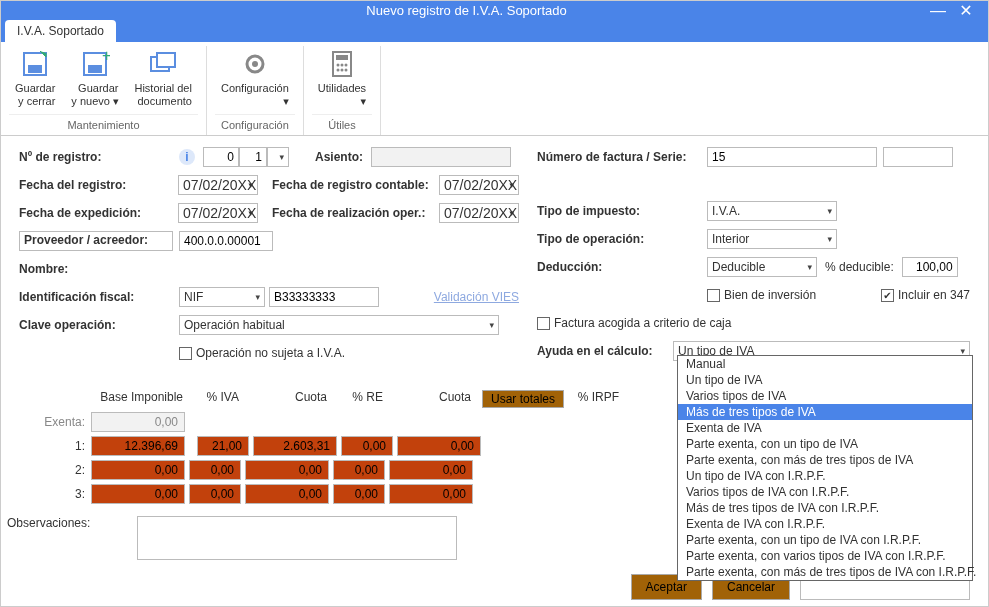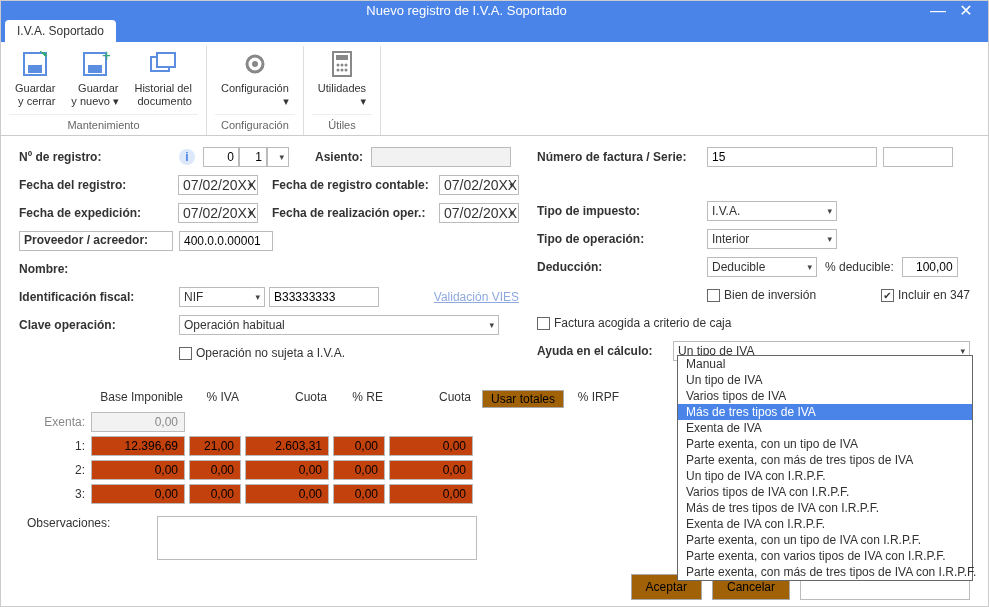--- a/index.html
+++ b/index.html
@@ -31,21 +31,21 @@
 .checkbox { display:flex; align-items:center; gap:4px;}
 .checkbox .box{ width:13px; height:13px; border:1px solid #666; display:inline-flex; align-items:center; justify-content:center; font-size:10px;}
 .linklabel { color:#8ea9e0; cursor:pointer; text-decoration:underline; }
 .grid { margin:10px 18px 6px; }
 .gcell { border:1px solid #bbb; height:20px; background:#c2410c; font-size:12px; padding:1px 6px; text-align:right;}
 .gcell.disabled { background:#f2f2f2; color:#888;}
 .btn { border:1px solid #aaa; background:#a16207; padding:2px 14px; font-size:12px; cursor:pointer;}
 .totals { display:flex; flex-direction:column; gap:4px; align-items:flex-end;}
 .totals .trow{ display:flex; align-items:center;}
 .totals .tlabel{ width:120px; text-align:right; padding-right:6px; background:#eee; border:1px solid #ccc; border-right:none; height:20px; line-height:18px; font-size:12px;}
-.obsrow { display:flex; margin:6px 26px; align-items:flex-start;}
+.obsrow { display:flex; margin:6px 6px; align-items:flex-start;}
 .obsrow textarea { border:1px solid #bbb; flex-basis:320px; height:44px; resize:none; font-family:inherit; font-size:12px;}
 .footer { display:flex; gap:10px; justify-content:flex-end; padding:8px 18px 12px;}
 .dropdown-open { position:absolute; background:#fff; border:1px solid #666; z-index:100; font-size:12px;}
 .dropdown-open .opt{ padding:1px 8px; white-space:nowrap;}
 .dropdown-open .opt.hl{ background:#4a84e8; color:#fff;}
 </style>
 </head>
 <body>
 <div class="window">
   <div class="titlebar">
@@ -260,21 +260,21 @@
           <div style="width:72px;text-align:right;padding-right:6px;color:#888">Exenta:</div>
           <input class="gcell disabled" style="width: 94px;" value="0,00">
           <span style="width:56px;"></span>
           <span style="width:88px;"></span>
           <span style="width:56px;"></span>
           <span style="width:88px;"></span>
         </div>
         <div style="display: flex; align-items: center; margin-top: 4px;">
           <div style="width:72px;text-align:right;padding-right:6px;color:#333">1:</div>
           <input class="gcell" style="width: 94px;" value="12.396,69">
-          <input class="gcell" style="width: 52px; margin-left: 4px; padding-left: 8px;" value="21,00">
+          <input class="gcell" style="width: 52px; margin-left: 12px; padding-left: 8px;" value="21,00">
           <input class="gcell" style="width: 84px; margin-left: 4px;" value="2.603,31">
           <input class="gcell" style="width: 52px; margin-left: 4px;" value="0,00">
           <input class="gcell" style="width: 84px; margin-left: 4px;" value="0,00">
         </div>
         <div style="display: flex; align-items: center; margin-top: 4px;">
           <div style="width:72px;text-align:right;padding-right:6px;color:#333">2:</div>
           <input class="gcell" style="width: 94px;" value="0,00">
           <input class="gcell" style="width: 52px; margin-left: 4px;" value="0,00">
           <input class="gcell" style="width: 84px; margin-left: 4px;" value="0,00">
           <input class="gcell" style="width: 52px; margin-left: 4px;" value="0,00">

